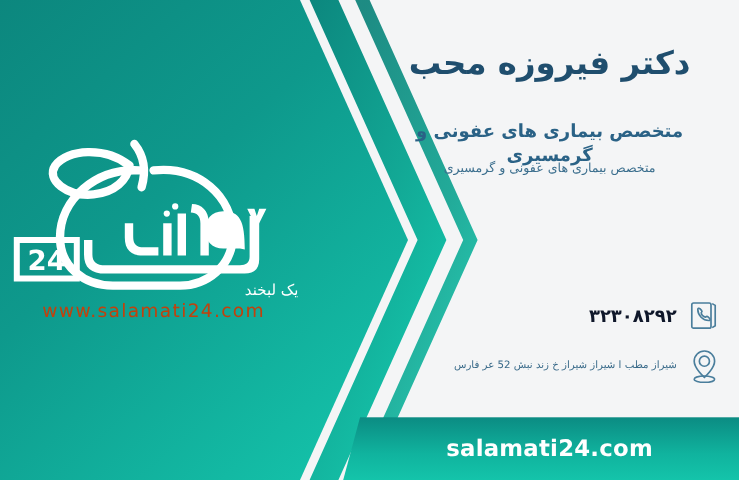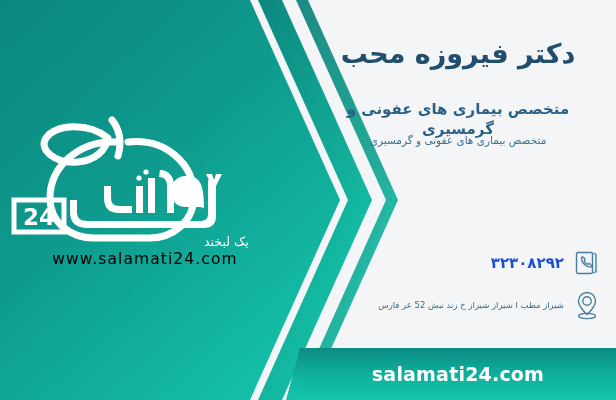--- a/index.html
+++ b/index.html
@@ -31,25 +31,25 @@
     position: absolute;
     left: 8px;
     top: 112px;
     width: 240px;
     height: 170px;
     z-index: 6;
   }
   #logo-svg { display:block; width:240px; height:140px; }
   #logo-url {
     position: absolute;
-    left: 17px;
+    left: 0;
     top: 138px;
     width: 240px;
     text-align: center;
-    color: #000000;
+    color: #c2410c;
     font-size: 15.5px;
     letter-spacing: 1.1px;
     font-family: "DejaVu Sans", "Liberation Sans", sans-serif;
   }
 
   
   #content {
     position: absolute;
     left: 300px;
     top: 0;
@@ -117,21 +117,21 @@
   .contact-text {
     direction: rtl;
     color: #2d5f7f;
     padding-right: 8px;
     white-space: nowrap;
   }
   #phone-number {
     font-size: 15px;
     font-weight: bold;
     letter-spacing: 0.5px;
-    color: #1d4ed8;
+    color: #0f172a;
   }
   #address-text {
     font-size: 8.5px;
     color: #3a6party;
     color: #3a6b8a;
   }
 
   
   #bottom-bar {
     position: absolute;

